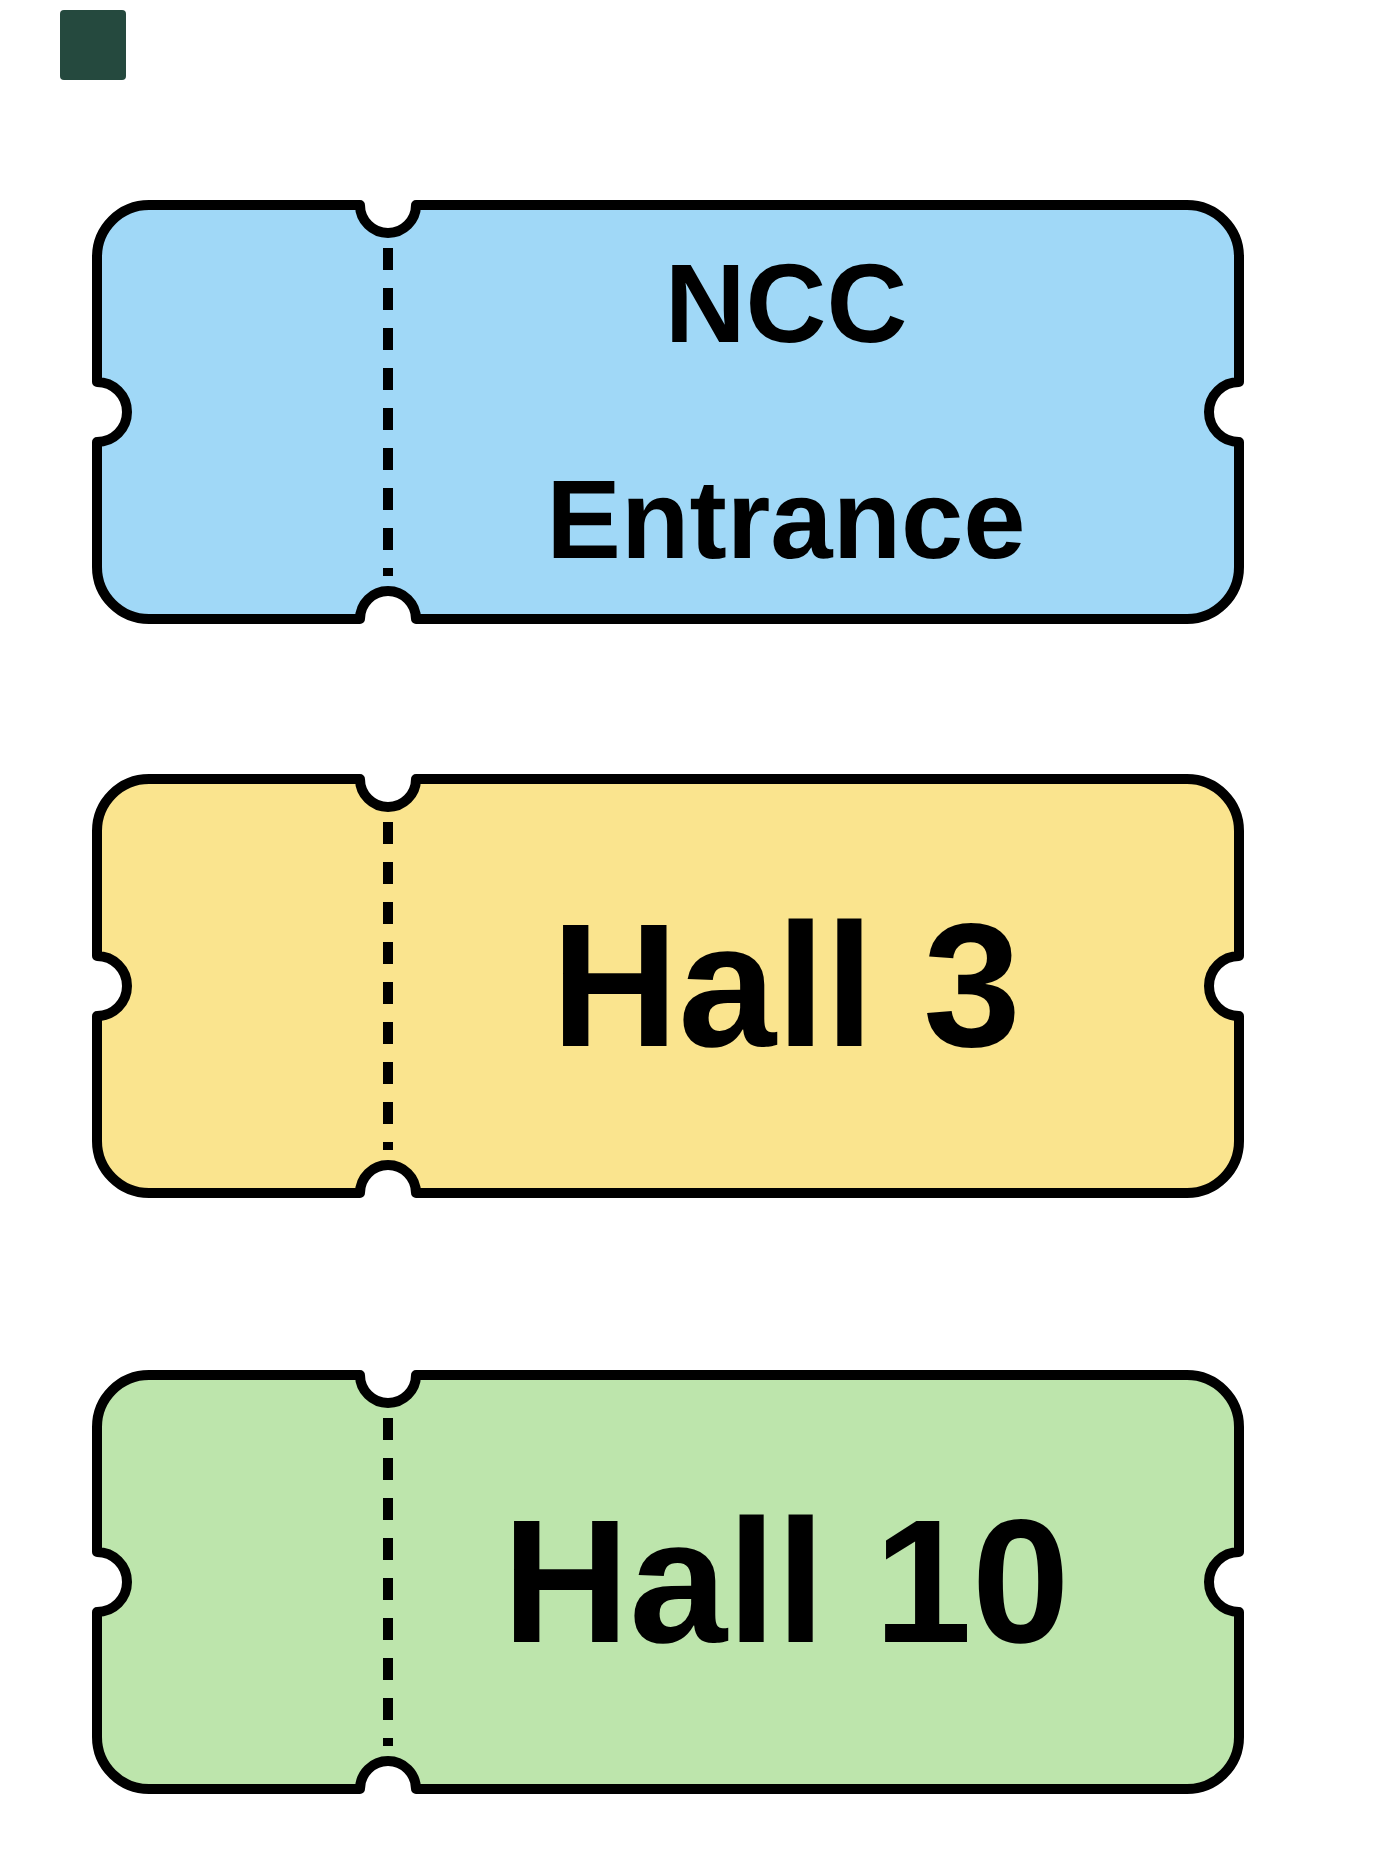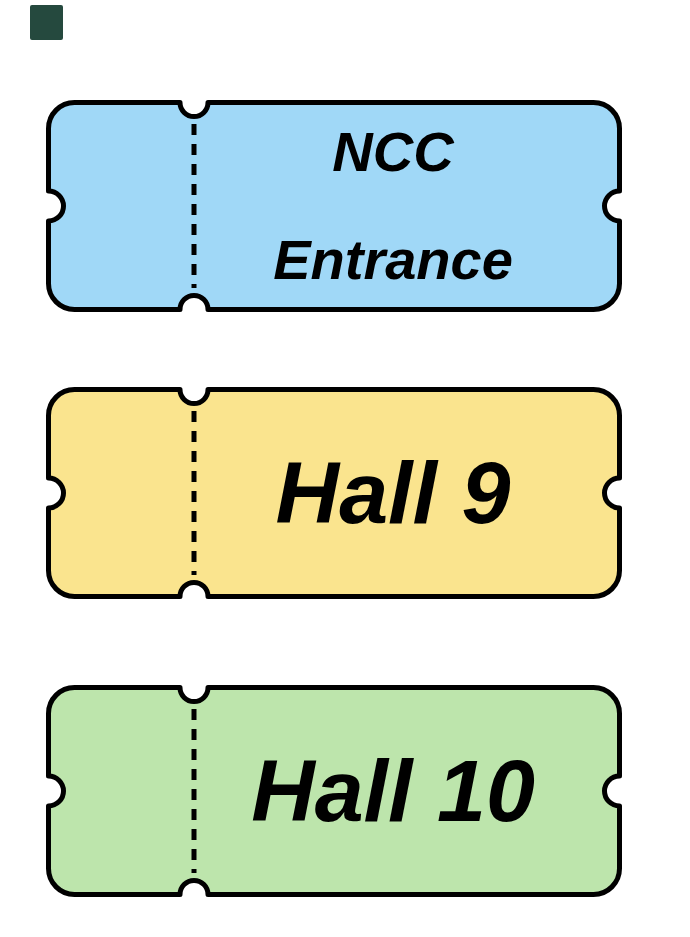--- a/index.html
+++ b/index.html
@@ -58,42 +58,42 @@
     white-space: nowrap;
   }
   .label-line.big {
     font-size: 88px;
     line-height: 100px;
   }
 </style>
 </head>
 <body>
 
-<div id="canvas" style="background: rgb(255, 255, 255); font-style: italic;">
+<div id="canvas" style="background: rgb(255, 255, 255);">
 
   <div class="corner-accent" style="background: rgb(37, 73, 62);"></div>
 
   <div class="ticket ticket-1">
     <svg width="576" height="212" viewBox="0 0 576 212">
       <path stroke-width="5" stroke-linejoin="round" d="M 28.5,2.5 H 134 A 14 14 0 0 0 162,2.5 H 547.5 A 26 26 0 0 1 573.5,28.5 V 91 A 15 15 0 0 0 573.5,121 V 183.5 A 26 26 0 0 1 547.5,209.5 H 162 A 14 14 0 0 0 134,209.5 H 28.5 A 26 26 0 0 1 2.5,183.5 V 121 A 15 15 0 0 0 2.5,91 V 28.5 A 26 26 0 0 1 28.5,2.5 Z" fill="#A0D8F7" stroke="#000000"></path>
       <line x1="148" y1="24" x2="148" y2="188" stroke-width="5" stroke-dasharray="11 9" stroke="#000000"></line>
     </svg>
     <div class="label-area">
       <span class="label-line" style="color: rgb(0, 0, 0);">NCC</span>
       <span class="label-line" style="color: rgb(0, 0, 0); margin-top: 28px;">Entrance</span>
     </div>
   </div>
 
   <div class="ticket ticket-2">
     <svg width="576" height="212" viewBox="0 0 576 212">
       <path stroke-width="5" stroke-linejoin="round" d="M 28.5,2.5 H 134 A 14 14 0 0 0 162,2.5 H 547.5 A 26 26 0 0 1 573.5,28.5 V 91 A 15 15 0 0 0 573.5,121 V 183.5 A 26 26 0 0 1 547.5,209.5 H 162 A 14 14 0 0 0 134,209.5 H 28.5 A 26 26 0 0 1 2.5,183.5 V 121 A 15 15 0 0 0 2.5,91 V 28.5 A 26 26 0 0 1 28.5,2.5 Z" fill="#FAE48E" stroke="#000000"></path>
       <line x1="148" y1="24" x2="148" y2="188" stroke-width="5" stroke-dasharray="11 9" stroke="#000000"></line>
     </svg>
     <div class="label-area">
-      <span class="label-line big" style="color: rgb(0, 0, 0);">Hall 9</span>
+      <span class="label-line big" style="color: rgb(0, 0, 0);">Hall 3</span>
     </div>
   </div>
 
   <div class="ticket ticket-3">
     <svg width="576" height="212" viewBox="0 0 576 212">
       <path stroke-width="5" stroke-linejoin="round" d="M 28.5,2.5 H 134 A 14 14 0 0 0 162,2.5 H 547.5 A 26 26 0 0 1 573.5,28.5 V 91 A 15 15 0 0 0 573.5,121 V 183.5 A 26 26 0 0 1 547.5,209.5 H 162 A 14 14 0 0 0 134,209.5 H 28.5 A 26 26 0 0 1 2.5,183.5 V 121 A 15 15 0 0 0 2.5,91 V 28.5 A 26 26 0 0 1 28.5,2.5 Z" fill="#BDE5AC" stroke="#000000"></path>
       <line x1="148" y1="24" x2="148" y2="188" stroke-width="5" stroke-dasharray="11 9" stroke="#000000"></line>
     </svg>
     <div class="label-area">
       <span class="label-line big" style="color: rgb(0, 0, 0);">Hall 10</span>

